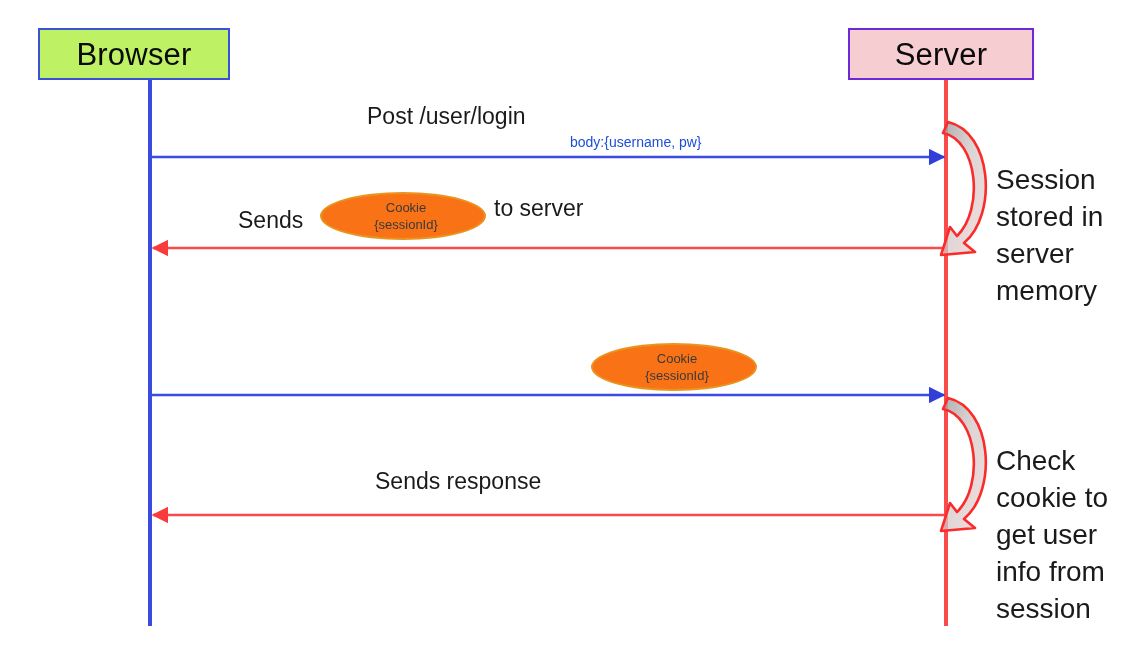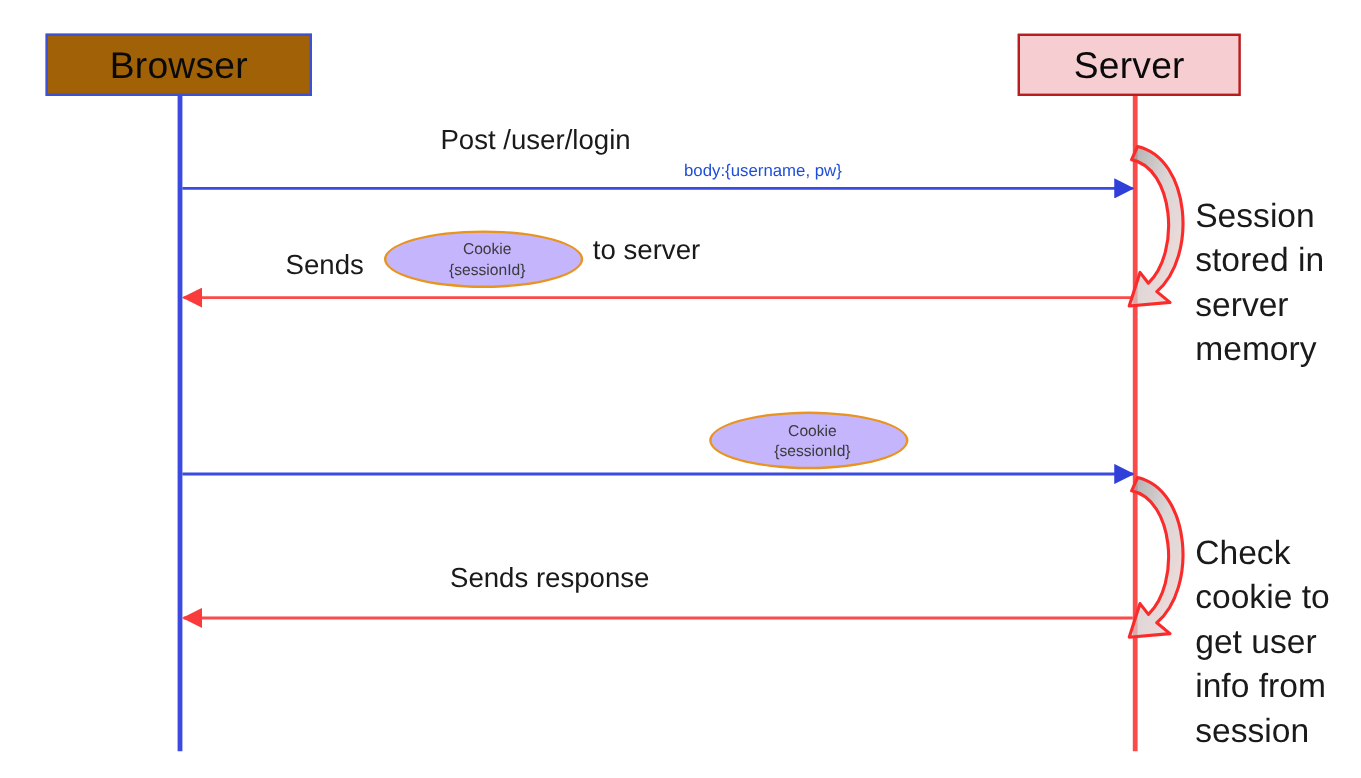--- a/index.html
+++ b/index.html
@@ -39,32 +39,32 @@
   .actor-label {
     font-size: 31px;
     line-height: 1;
     color: #0a0a0a;
     letter-spacing: 0.2px;
     white-space: nowrap;
   }
   #actor-browser {
     left: 38px;
     top: 28px;
-    width: 222px;
+    width: 192px;
     height: 52px;
-    background: #a16207;
+    background: #bef264;
     border: 2px solid #3b52d4;
   }
   #actor-server {
     left: 848px;
     top: 28px;
     width: 186px;
     height: 52px;
     background: #f6cdd0;
-    border: 2px solid #b91c1c;
+    border: 2px solid #6d28d9;
   }
 
   
   .msg-label {
     position: absolute;
     color: #1a1a1a;
     white-space: nowrap;
     line-height: 1.15;
     text-align: right;
   }
@@ -80,21 +80,21 @@
     width: 130px;
   }
 
   
   .cookie-token {
     position: absolute;
     box-sizing: border-box;
     width: 166px;
     height: 48px;
     border-radius: 50%;
-    background: #c4b5fd;
+    background: #f97316;
     border: 2px solid #e8941f;
     display: flex;
     flex-direction: column;
     align-items: center;
     justify-content: center;
   }
   .cookie-token span {
     font-size: 13px;
     line-height: 1.32;
     color: #3a3a3a;

